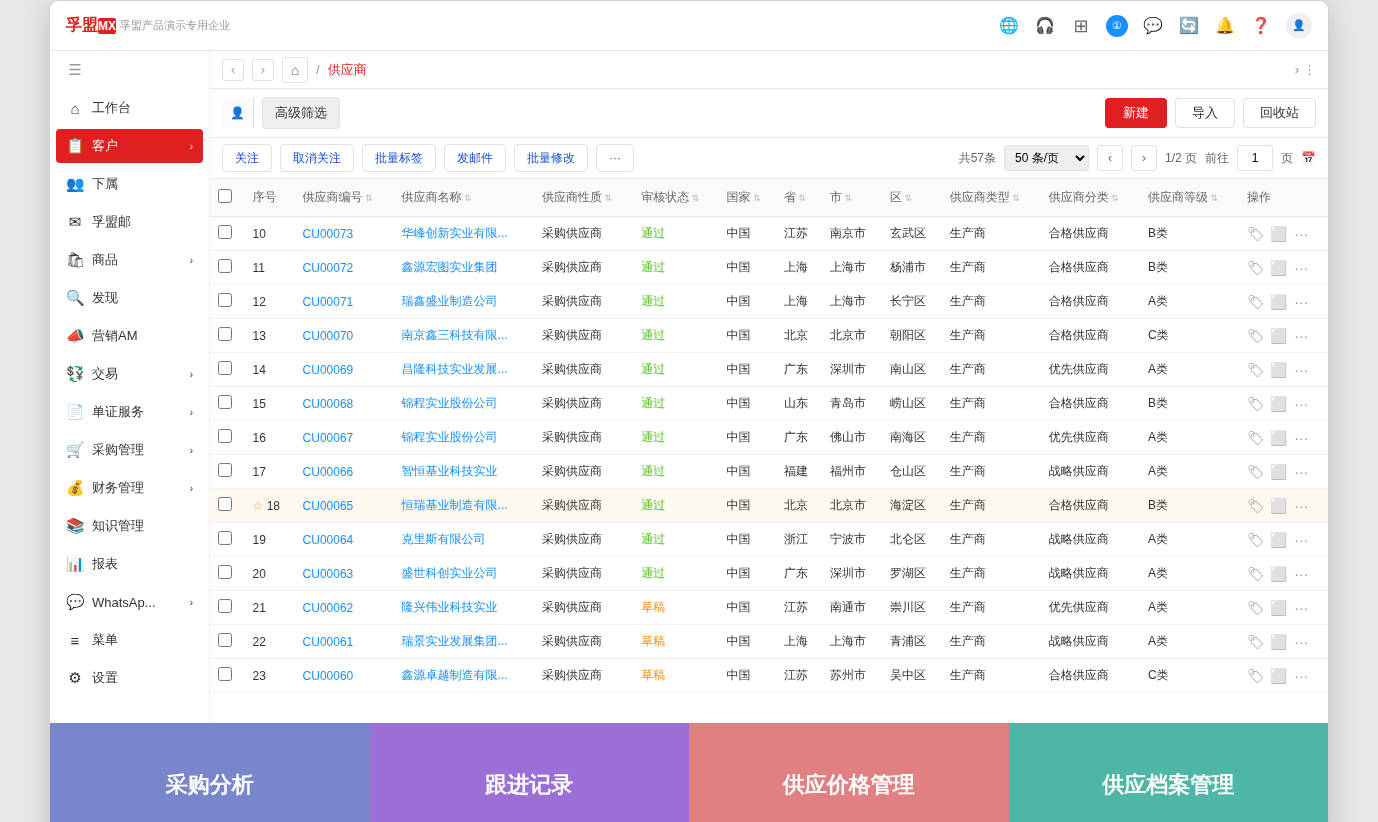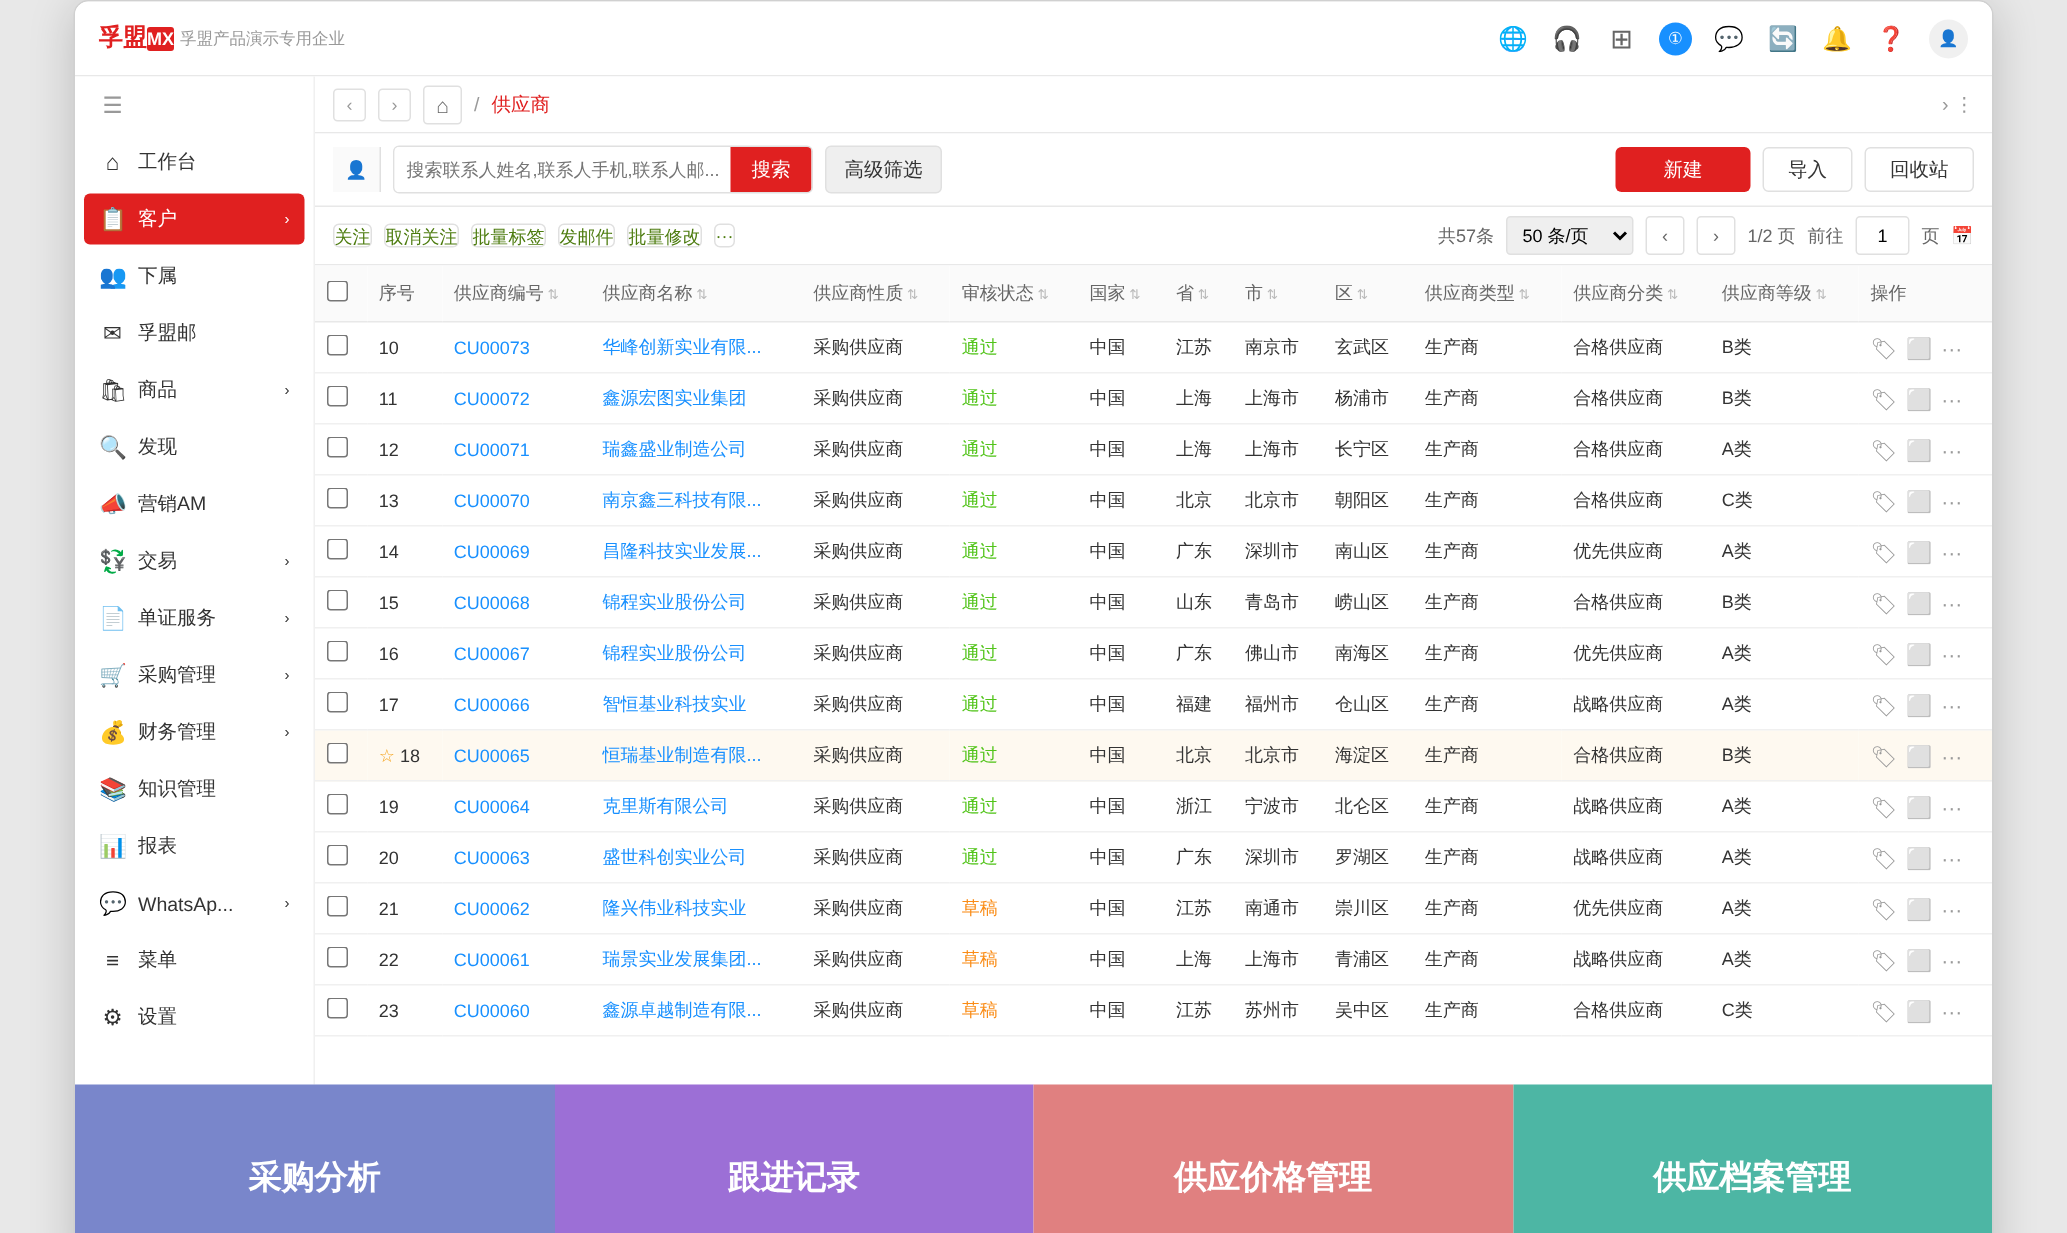--- a/index.html
+++ b/index.html
@@ -29,25 +29,25 @@
     .breadcrumb-current { color: #e02020; font-size: 13px; }
     .breadcrumb-end-icons { margin-left: auto; display: flex; gap: 4px; color: #999; }
     
     .toolbar { background: #fff; padding: 8px 12px; display: flex; align-items: center; gap: 8px; border-bottom: 1px solid #e8e8e8; }
     .search-wrapper { display: flex; align-items: center; border: 1px solid #e0e0e0; border-radius: 4px; overflow: hidden; flex: 0 0 280px; }
     .search-icon-btn { padding: 0 8px; color: #999; background: #fafafa; border-right: 1px solid #e0e0e0; height: 30px; display: flex; align-items: center; cursor: pointer; }
     .search-input { border: none; outline: none; padding: 0 8px; height: 30px; font-size: 12px; flex: 1; color: #333; background: #fff; }
     .search-btn { background: #e02020; color: #fff; border: none; padding: 0 14px; height: 30px; cursor: pointer; font-size: 13px; border-radius: 0; }
     .advanced-filter { border: 1px solid #e0e0e0; border-radius: 4px; padding: 0 12px; height: 32px; display: flex; align-items: center; cursor: pointer; color: #333; font-size: 13px; gap: 4px; }
     .toolbar-right { margin-left: auto; display: flex; gap: 8px; }
-    .btn-primary { background: #e02020; color: #fff; border: none; padding: 0 32px; height: 30px; border-radius: 4px; cursor: pointer; font-size: 13px; }
+    .btn-primary { background: #e02020; color: #fff; border: none; padding: 0 18px; height: 30px; border-radius: 4px; cursor: pointer; font-size: 13px; }
     .btn-default { background: #fff; color: #333; border: 1px solid #e0e0e0; padding: 0 16px; height: 30px; border-radius: 4px; cursor: pointer; font-size: 13px; }
     
     .action-bar { background: #fff; padding: 6px 12px; display: flex; align-items: center; gap: 8px; border-bottom: 1px solid #e8e8e8; }
-    .action-btn { border: 1px solid #e0e0e0; background: #fff; padding: 0 0; height: 16px; border-radius: 4px; cursor: pointer; font-size: 12px; color: #4d7c0f; }
+    .action-btn { border: 1px solid #e0e0e0; background: #fff; padding: 0 12px; height: 28px; border-radius: 4px; cursor: pointer; font-size: 12px; color: #1d4ed8; }
     .pagination-info { margin-left: auto; display: flex; align-items: center; gap: 8px; color: #666; font-size: 12px; }
     .page-select { border: 1px solid #e0e0e0; border-radius: 3px; padding: 0 6px; height: 26px; font-size: 12px; cursor: pointer; }
     .page-nav-btn { width: 26px; height: 26px; border: 1px solid #e0e0e0; border-radius: 3px; display: flex; align-items: center; justify-content: center; cursor: pointer; font-size: 12px; color: #666; }
     .page-input { border: 1px solid #e0e0e0; border-radius: 3px; width: 36px; height: 26px; text-align: center; font-size: 12px; }
     
     .table-container { flex: 1; overflow-y: auto; background: #fff; }
     table { width: 100%; border-collapse: collapse; font-size: 12px; }
     thead th { background: #fafafa; border-bottom: 1px solid #e8e8e8; padding: 10px 8px; text-align: left; color: #666; font-weight: normal; white-space: nowrap; position: sticky; top: 0; z-index: 1; }
     tbody tr { border-bottom: 1px solid #f0f0f0; }
     tbody tr.highlighted { background: #fef9f0; }
@@ -176,24 +176,20 @@
         <span style="color:#999;">/</span>
         <span class="breadcrumb-current">供应商</span>
         <div class="breadcrumb-end-icons">
           <span style="cursor:pointer;">›</span>
           <span style="cursor:pointer;">⋮</span>
         </div>
       </div>
 
       <div class="toolbar">
         <div class="search-icon-btn">👤</div>
-        <div class="search-wrapper">
-          <input class="search-input" type="text" placeholder="搜索联系人姓名,联系人手机,联系人邮..." style="">
-          <button class="search-btn">搜索</button>
-        </div>
         <button class="advanced-filter">高级筛选</button>
         <div class="toolbar-right">
           <button class="btn-primary">新建</button>
           <button class="btn-default">导入</button>
           <button class="btn-default">回收站</button>
         </div>
       </div>
 
       <div class="action-bar">
         <button class="action-btn">关注</button>

